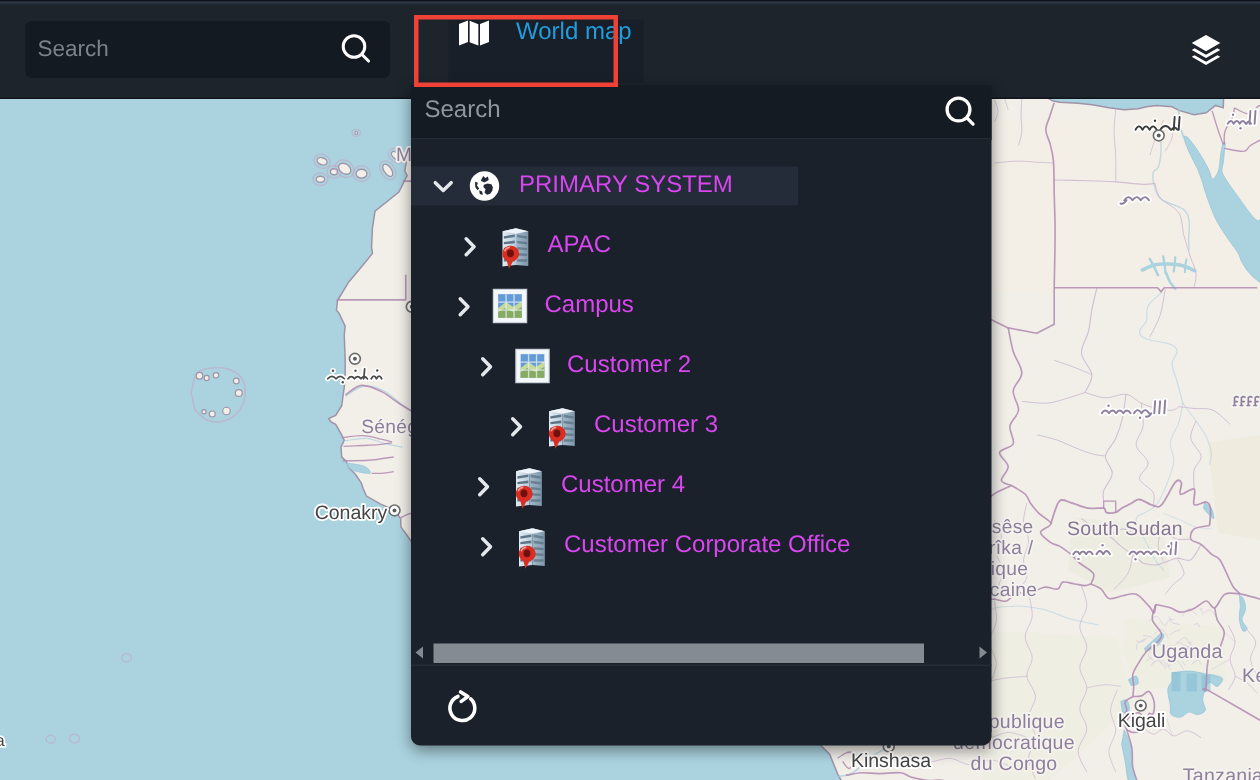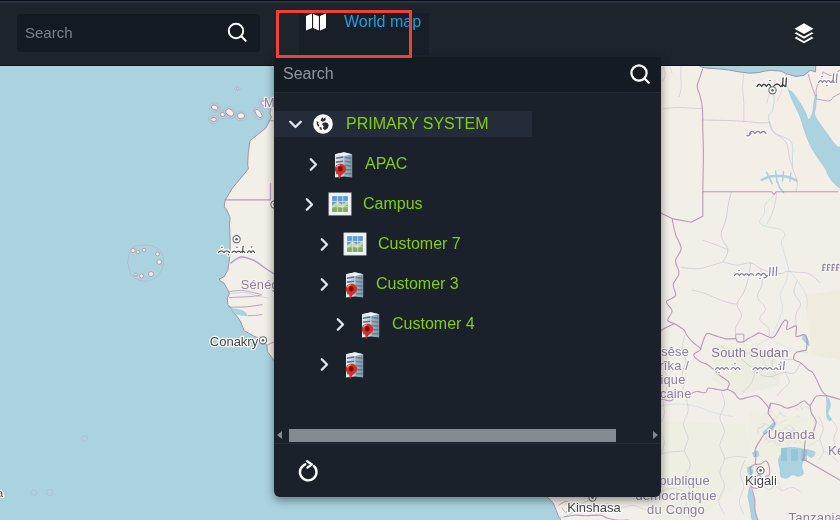--- a/index.html
+++ b/index.html
@@ -20,21 +20,21 @@
 #psearch .ph { position:absolute; left:9px; top:8px; font-size:16px; color:#8f969f; }
 #psearch .mg { position:absolute; right:7px; top:5px; }
 #tree { position:absolute; top:47px; left:0; width:100%; }
 .trow { position:relative; height:40px; display:flex; align-items:center; }
 .trow.sel:before { content:""; position:absolute; left:0; top:7px; width:258px; height:26px; background:#232c38; }
 .chev { width:17px; height:17px; display:inline-block; position:relative; z-index:1; }
 .gic { margin-left:8px; height:23px; position:relative; z-index:1; }
 .bic { margin-left:11px; height:27px; width:21px; position:relative; z-index:1; }
 .bic .pin { position:absolute; left:1px; top:12px; }
 .iic { margin-left:10px; height:24px; position:relative; z-index:1; }
-.tlabel { margin-left:11px; font-size:16px; color:#84cc16; position:relative; z-index:1; white-space:nowrap; }
+.tlabel { margin-left:11px; font-size:16px; color:#d946ef; position:relative; z-index:1; white-space:nowrap; }
 .trow .gic + .tlabel { margin-left:12px; }
 #hscroll { position:absolute; left:0; top:370px; width:100%; height:16px; }
 #hscroll .thumb { position:absolute; left:15px; top:1.5px; width:327px; height:13px; background:#858b92; }
 #hscroll .la { position:absolute; left:3px; top:4px; width:0; height:0; border-top:4px solid transparent; border-bottom:4px solid transparent; border-right:5px solid #848a92; }
 #hscroll .ra { position:absolute; right:3px; top:4px; width:0; height:0; border-top:4px solid transparent; border-bottom:4px solid transparent; border-left:5px solid #848a92; }
 #pfoot { position:absolute; left:0; top:386px; width:100%; height:54px; border-top:1px solid #242c37; }
 #pfoot .rf { position:absolute; left:23px; top:15.5px; }
 </style></head>
 <body>
 <div id="stage">
@@ -407,23 +407,23 @@
 <rect x="4.1" y="4.1" width="15.8" height="15.8" fill="#639bd6"></rect>
 <path d="M4.1 13.4 L9.4 9.4 L14.2 12.6 L19.9 8.6 L19.9 19.9 L4.1 19.9 Z" fill="#c6da9c"></path>
 <path d="M4.1 16.0 L8.6 13.4 L13.8 15.8 L19.9 12.6 L19.9 19.9 L4.1 19.9 Z" fill="#85ab64"></path>
 <g stroke="#eaf0f5" stroke-width="0.9" opacity="0.75">
 <line x1="9.4" y1="4.1" x2="9.4" y2="19.9"></line>
                 <line x1="14.7" y1="4.1" x2="14.7" y2="19.9"></line>
 <line x1="4.1" y1="9.4" x2="19.9" y2="9.4"></line>
                 <line x1="4.1" y1="14.7" x2="19.9" y2="14.7"></line>
 </g>
             </svg></span>
-          <span class="tlabel">Customer 7</span>
-        </div>
-<div class="trow" style="padding-left:42px">
+          <span class="tlabel">Customer 2</span>
+        </div>
+<div class="trow" style="padding-left:62px">
           <span class="chev"><svg width="17" height="17" viewBox="0 0 17 17">
               <path d="M5.8 3.2 L11 8.5 L5.8 13.8" fill="none" stroke="#e4e8ec" stroke-width="2.3" stroke-linecap="round" stroke-linejoin="round"></path>
             </svg></span>
           <span class="bic"><svg width="21" height="27" viewBox="0 0 21 27">
 <defs>
                 <linearGradient id="bf1" x1="0" y1="0" x2="1" y2="0">
                   <stop offset="0" stop-color="#e3ecf4"></stop>
                   <stop offset="1" stop-color="#b6cbda"></stop>
                 </linearGradient>
 <linearGradient id="bs1" x1="0" y1="0" x2="1" y2="0">
@@ -448,21 +448,21 @@
                 <path d="M11.8 17.7 L18.4 18.1 L18.4 19.7 L11.8 19.4 Z"></path>
 <path d="M11.8 21.8 L18.4 21.9 L18.4 23.5 L11.8 23.5 Z"></path>
 </g>
 </svg><span class="pin"><svg width="13" height="17" viewBox="0 0 13 17">
 <path d="M6.5 0.8 C3.2 0.8 0.9 3.2 0.9 6.3 C0.9 8.5 2.2 10.2 3.9 11.0 L5.3 16.2 L8.0 11.2 C10.3 10.5 12.1 8.6 12.1 6.3 C12.1 3.2 9.8 0.8 6.5 0.8 Z" fill="#d92e21"></path>
 <ellipse cx="6.3" cy="5.9" rx="2.3" ry="2.6" fill="#6d120d"></ellipse>
 <path d="M2.6 4.0 C3.1 2.9 4.2 2.1 5.4 1.9" fill="none" stroke="#f59a92" stroke-width="1.2" stroke-linecap="round"></path>
 </svg></span></span>
           <span class="tlabel">Customer 3</span>
         </div>
-<div class="trow" style="padding-left:58px">
+<div class="trow" style="padding-left:40px">
           <span class="chev"><svg width="17" height="17" viewBox="0 0 17 17">
               <path d="M5.8 3.2 L11 8.5 L5.8 13.8" fill="none" stroke="#e4e8ec" stroke-width="2.3" stroke-linecap="round" stroke-linejoin="round"></path>
             </svg></span>
           <span class="bic"><svg width="21" height="27" viewBox="0 0 21 27">
 <defs>
                 <linearGradient id="bf2" x1="0" y1="0" x2="1" y2="0">
                   <stop offset="0" stop-color="#e3ecf4"></stop>
                   <stop offset="1" stop-color="#b6cbda"></stop>
                 </linearGradient>
 <linearGradient id="bs2" x1="0" y1="0" x2="1" y2="0">
@@ -524,20 +524,21 @@
                 <path d="M11.8 9.5 L18.4 10.4 L18.4 12.0 L11.8 11.2 Z"></path>
 <path d="M11.8 13.6 L18.4 14.3 L18.4 15.9 L11.8 15.3 Z"></path>
                 <path d="M11.8 17.7 L18.4 18.1 L18.4 19.7 L11.8 19.4 Z"></path>
 <path d="M11.8 21.8 L18.4 21.9 L18.4 23.5 L11.8 23.5 Z"></path>
 </g>
 </svg><span class="pin"><svg width="13" height="17" viewBox="0 0 13 17">
 <path d="M6.5 0.8 C3.2 0.8 0.9 3.2 0.9 6.3 C0.9 8.5 2.2 10.2 3.9 11.0 L5.3 16.2 L8.0 11.2 C10.3 10.5 12.1 8.6 12.1 6.3 C12.1 3.2 9.8 0.8 6.5 0.8 Z" fill="#d92e21"></path>
 <ellipse cx="6.3" cy="5.9" rx="2.3" ry="2.6" fill="#6d120d"></ellipse>
 <path d="M2.6 4.0 C3.1 2.9 4.2 2.1 5.4 1.9" fill="none" stroke="#f59a92" stroke-width="1.2" stroke-linecap="round"></path>
 </svg></span></span>
+          <span class="tlabel">Customer Corporate Office</span>
         </div>
     </div>
     <div id="hscroll">
         <span class="la"></span>
         <div class="thumb"></div>
         <span class="ra"></span>
       </div>
     <div id="pfoot">
         <span class="rf"><svg width="24" height="24" viewBox="0 0 24 24">
 <path d="M16.8 5.9 A8.3 8.3 0 1 1 8.3 4.3" fill="none" stroke="#fff" stroke-width="2.4" stroke-linecap="round"></path>

